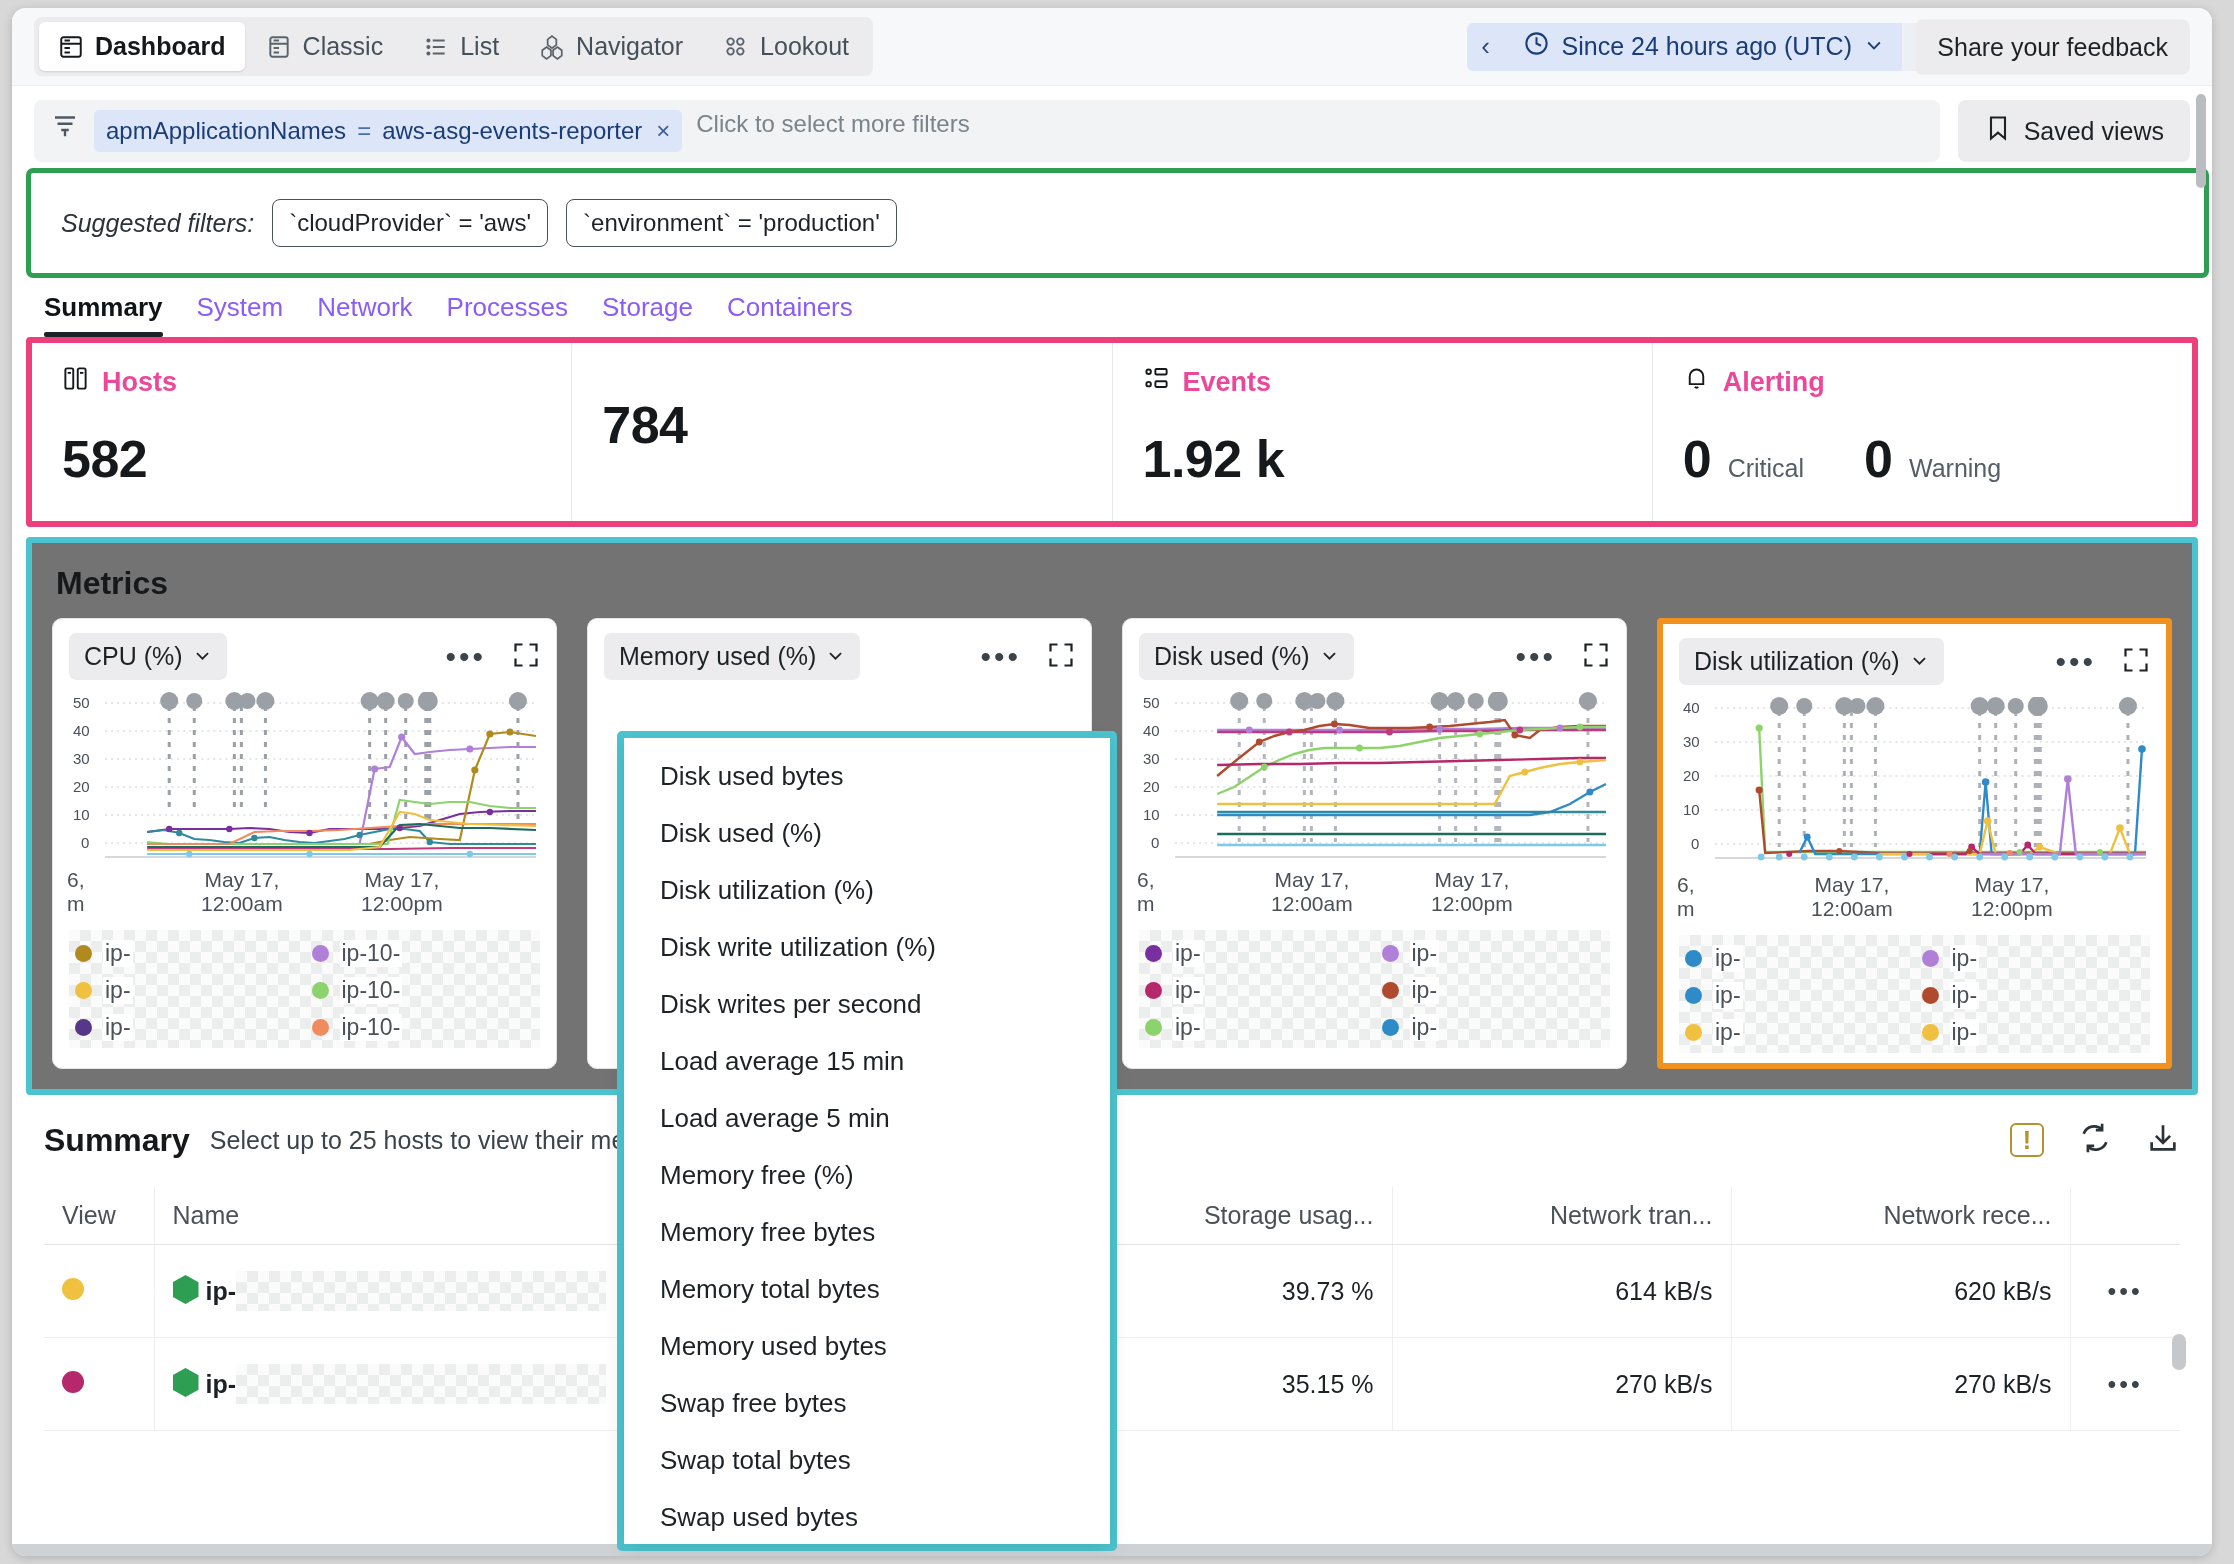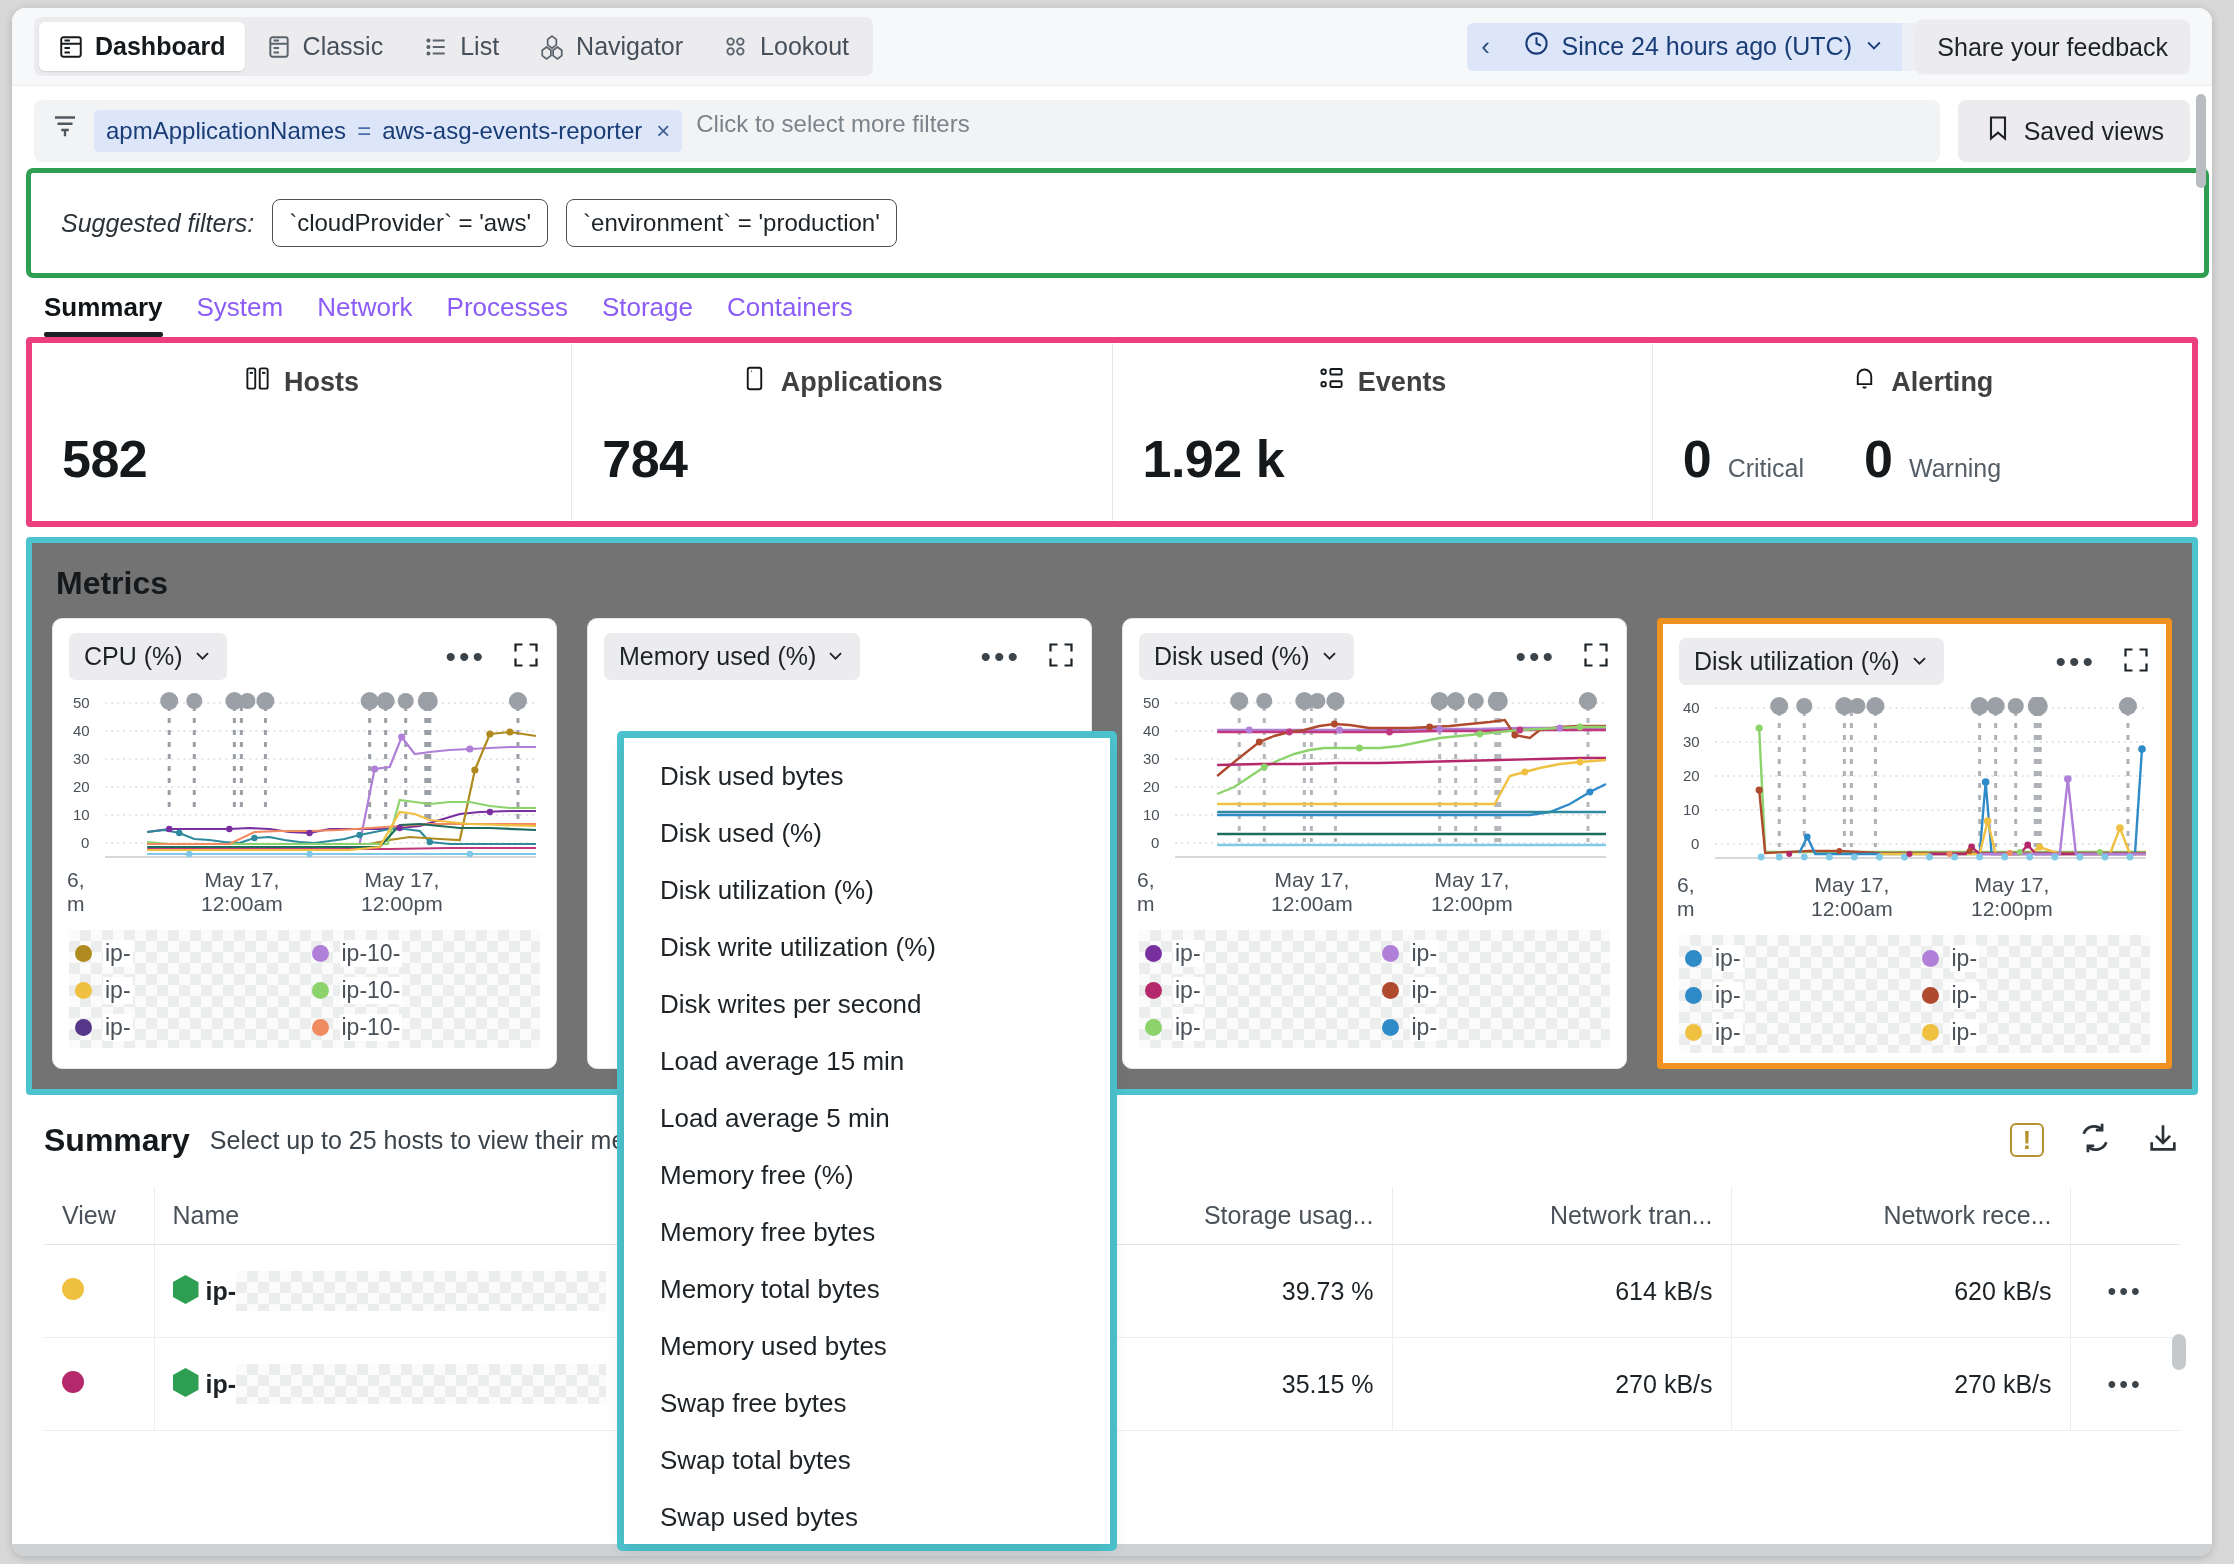--- a/index.html
+++ b/index.html
@@ -82,21 +82,21 @@
     content:""; position:absolute; left:0; right:0; bottom:0; height:5px; background:#1d2226; border-radius:2px;
   }
 
   
   .kpi-outline { margin:0 14px; border:6px solid #ec3f7d; border-radius:4px; }
   .kpi-row { display:flex; background:#ffffff; }
   .kpi {
     flex:1; padding:22px 30px 30px 30px; border-right:1px solid #e6e8ea; min-height:178px;
   }
   .kpi:last-child { border-right:none; }
-  .kpi-head { display:flex; align-items:center; gap:13px; font-size:27px; font-weight:700; color:#404040;justify-content:center; }
+  .kpi-head { display:flex; align-items:center; gap:13px; font-size:27px; font-weight:700; color:#ec4899; }
   .kpi-value { font-size:52px; font-weight:700; color:#16191c; margin-top:30px; letter-spacing:-.5px; }
   .kpi-alerts { display:flex; align-items:baseline; gap:16px; margin-top:30px; }
   .kpi-alerts .num { font-size:52px; font-weight:700; color:#16191c; }
   .kpi-alerts .lbl { font-size:25px; color:#555e66; margin-right:44px; }
 
   
   .metrics-outline { margin:10px 14px 0 14px; border:6px solid #4cc4cf; border-radius:4px; background:#737373; }
   .metrics-title { font-size:32px; font-weight:700; color:#16191c; padding:22px 24px 6px 24px; }
   .charts { display:flex; gap:30px; padding:10px 20px 20px 20px; }
   .chartcard {
@@ -324,29 +324,20 @@
                 <rect x="14" y="3" width="7" height="18" rx="1.5"></rect>
               <line x1="5" y1="7" x2="8" y2="7"></line>
                 <line x1="16" y1="7" x2="19" y2="7"></line>
             </svg>
           </span>
           <span>Hosts</span>
         </div>
         <div class="kpi-value">582</div>
       </div>
       <div class="kpi">
-        <div class="kpi-head">
-          <span>
-            <svg width="27" height="27" viewBox="0 0 24 24" fill="none" stroke="#16191c" stroke-width="1.7">
-              <rect x="6" y="2.5" width="12" height="19" rx="2"></rect>
-                <line x1="9" y1="5.5" x2="9.5" y2="5.5"></line>
-            </svg>
-          </span>
-          <span>Applications</span>
-        </div>
         <div class="kpi-value">784</div>
       </div>
       <div class="kpi">
         <div class="kpi-head">
           <span>
             <svg width="27" height="27" viewBox="0 0 24 24" fill="none" stroke="#16191c" stroke-width="1.7">
               <circle cx="5" cy="6" r="2"></circle>
                 <circle cx="5" cy="17" r="2"></circle>
               <rect x="11" y="3.5" width="10" height="5" rx="1"></rect>
                 <rect x="11" y="14.5" width="10" height="5" rx="1"></rect>

